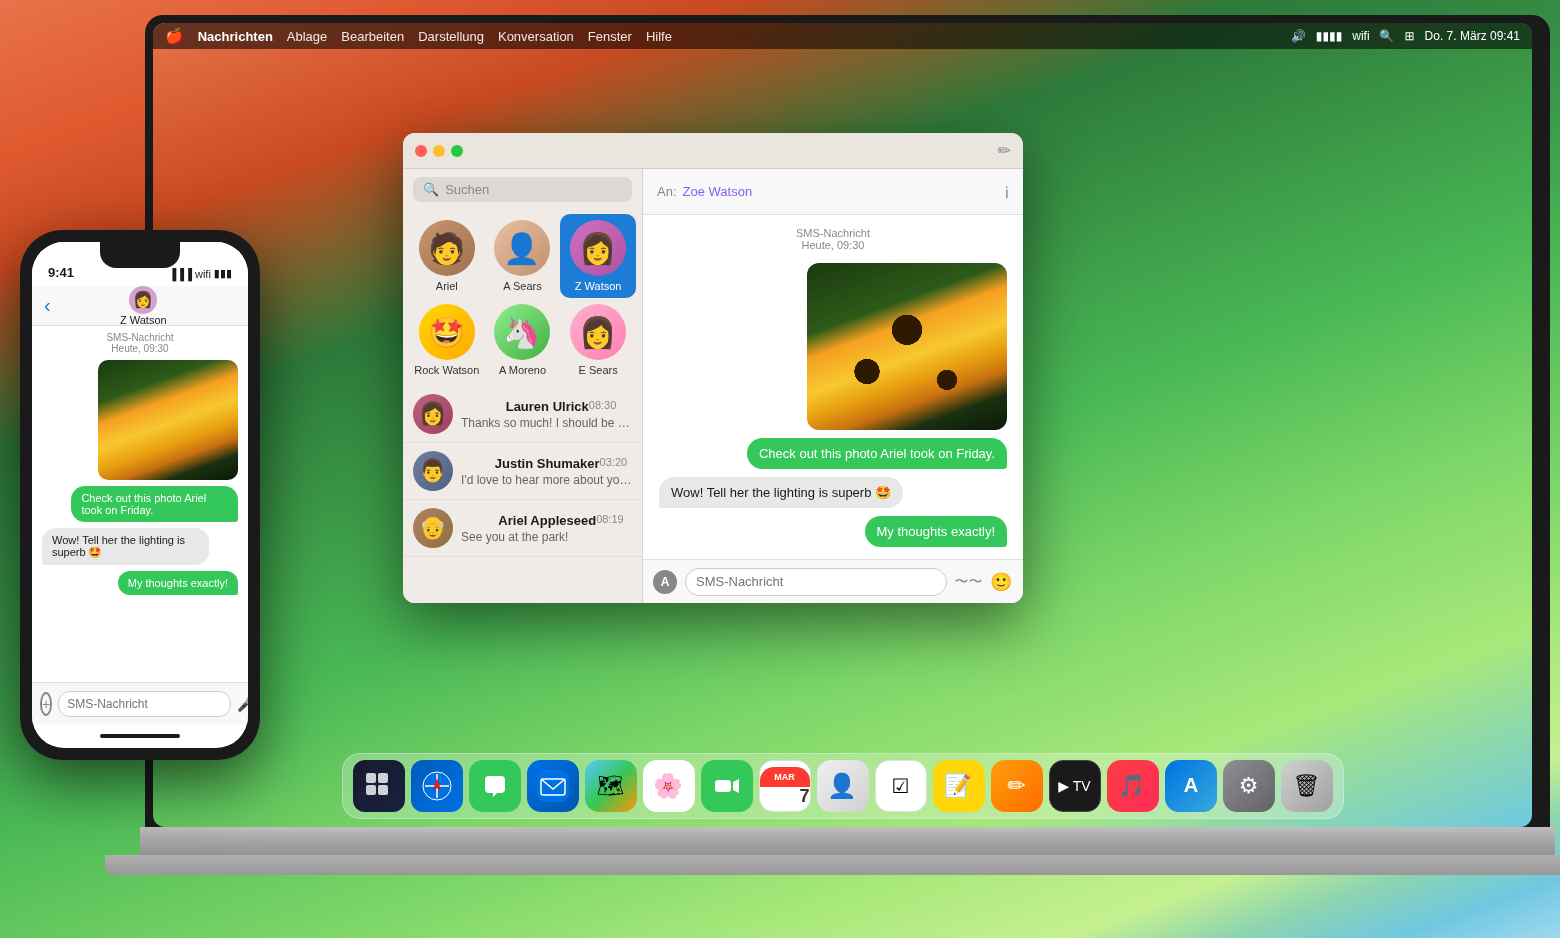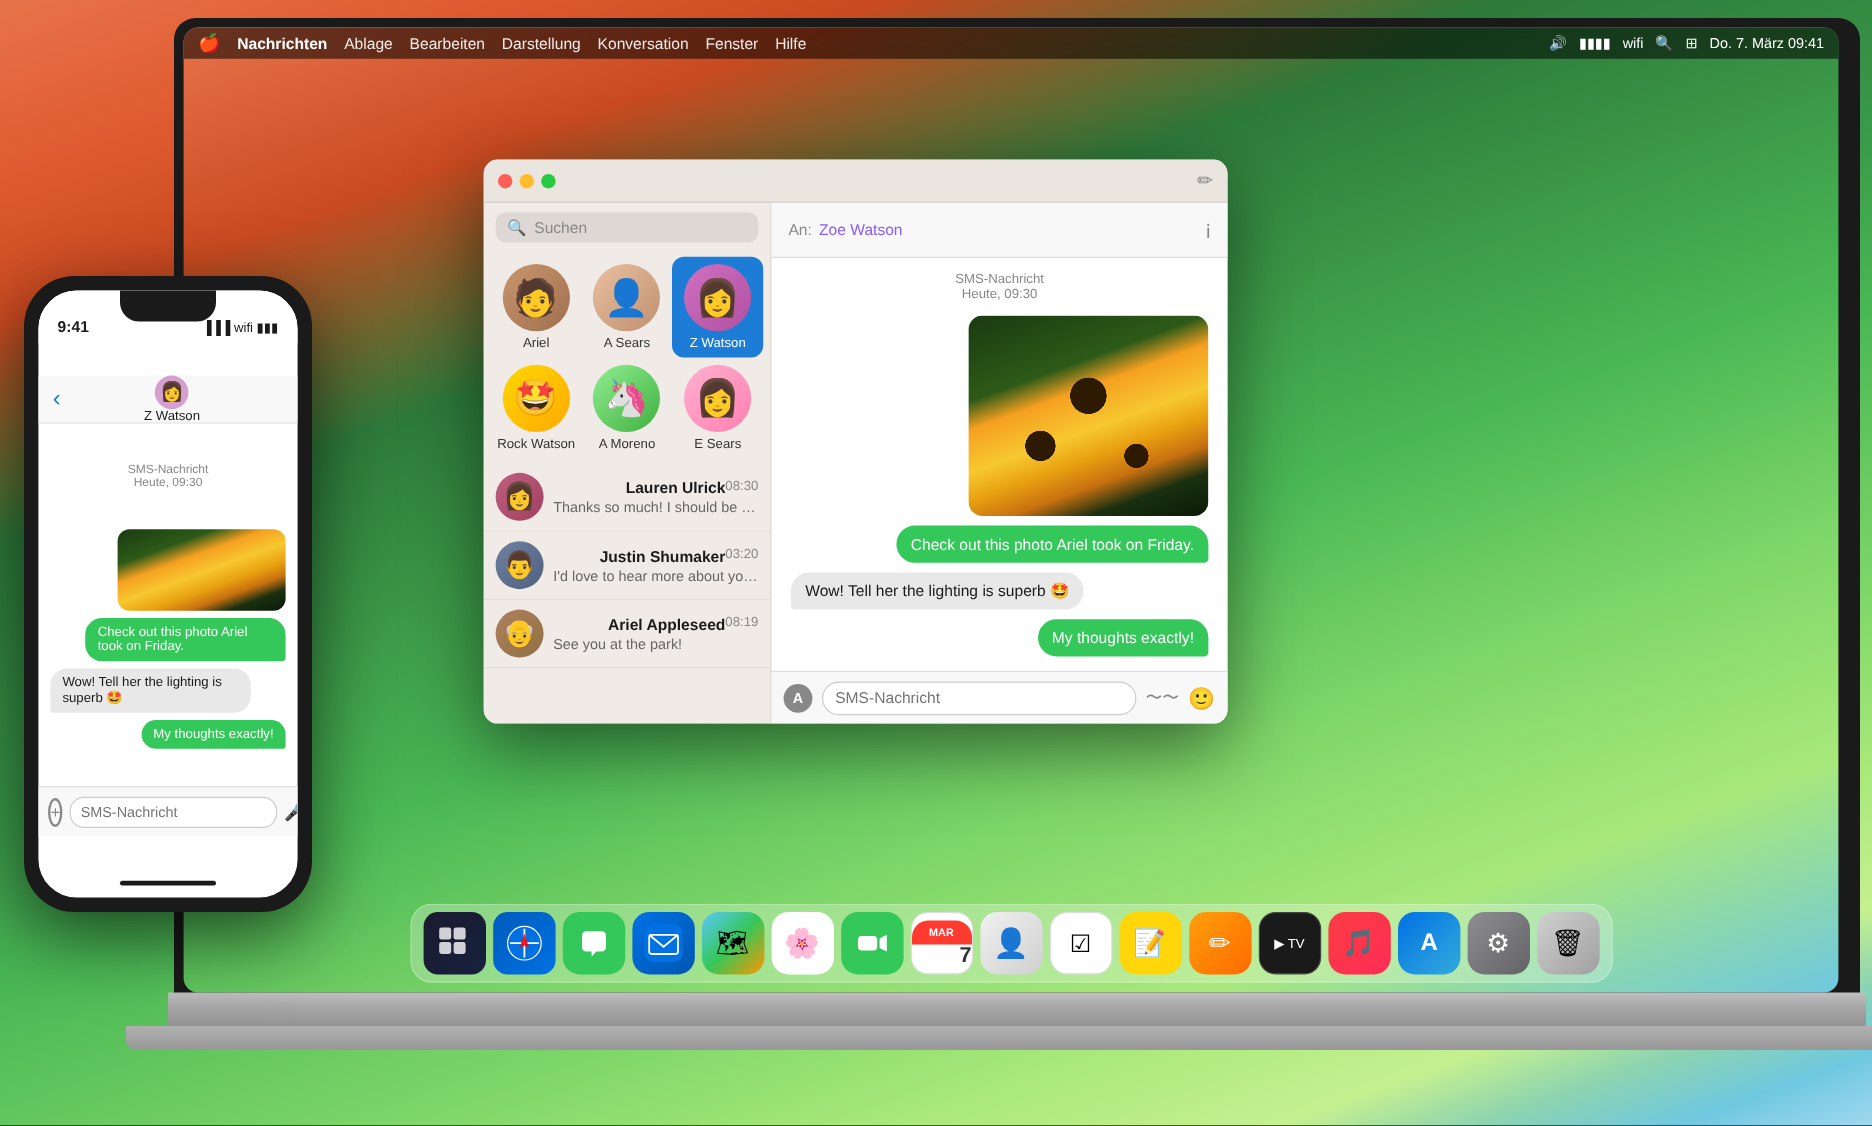--- a/index.html
+++ b/index.html
@@ -252,21 +252,21 @@
       flex-shrink: 0;
       background: #ccc;
       overflow: hidden;
     }
     .conv-info {
       flex: 1;
       min-width: 0;
     }
     .conv-header {
       display: flex;
-      justify-content: flex-end;
+      justify-content: center;
       margin-bottom: 2px;
       padding-left: 29px;
     }
     .conv-name {
       font-size: 13px;
       font-weight: 600;
       color: #1a1a1a;
     }
     .conv-time {
       font-size: 11px;
@@ -425,21 +425,20 @@
       z-index: 50;
     }
     .iphone-screen {
       width: 100%;
       height: 100%;
       background: white;
       border-radius: 32px;
       overflow: hidden;
       display: flex;
       flex-direction: column;
-      gap: 27px;
     }
     .iphone-notch {
       position: absolute;
       top: 12px;
       left: 50%;
       transform: translateX(-50%);
       width: 80px;
       height: 26px;
       background: #1a1a1a;
       border-radius: 0 0 16px 16px;
@@ -849,21 +848,21 @@
           <div class="dock-item" style="border-radius:14px; background:white; border:1px solid #ddd;">
             <span style="font-size:20px;">☑</span>
           </div>
           <div class="dock-item dock-icon-notes" style="border-radius:14px;">
             <span style="font-size:22px;">📝</span>
           </div>
           <div class="dock-item" style="border-radius:14px; background:linear-gradient(135deg, #ff9f0a, #ff6b00);">
             <span style="font-size:22px; color:white;">✏</span>
           </div>
           <div class="dock-item dock-icon-appletv" style="border-radius:14px; border:1px solid #444;">
-            <span style="font-size:11px; color:white;">▶ TV</span>
+            <span style="font-size:14px; color:white;">▶ TV</span>
           </div>
           <div class="dock-item" style="border-radius:14px; background:linear-gradient(135deg, #fc3c44, #ff2d55);">
             <span style="font-size:22px; color:white;">🎵</span>
           </div>
           <div class="dock-item" style="border-radius:14px; background:linear-gradient(135deg, #0071e3, #34aadc);">
             <svg width="28" height="28" viewBox="0 0 28 28">
                 <text x="14" y="20" text-anchor="middle" font-size="20" fill="white" font-weight="bold">A</text>
               </svg>
           </div>
           <div class="dock-item" style="border-radius:14px; background:linear-gradient(135deg, #8e8e93, #636366);">

